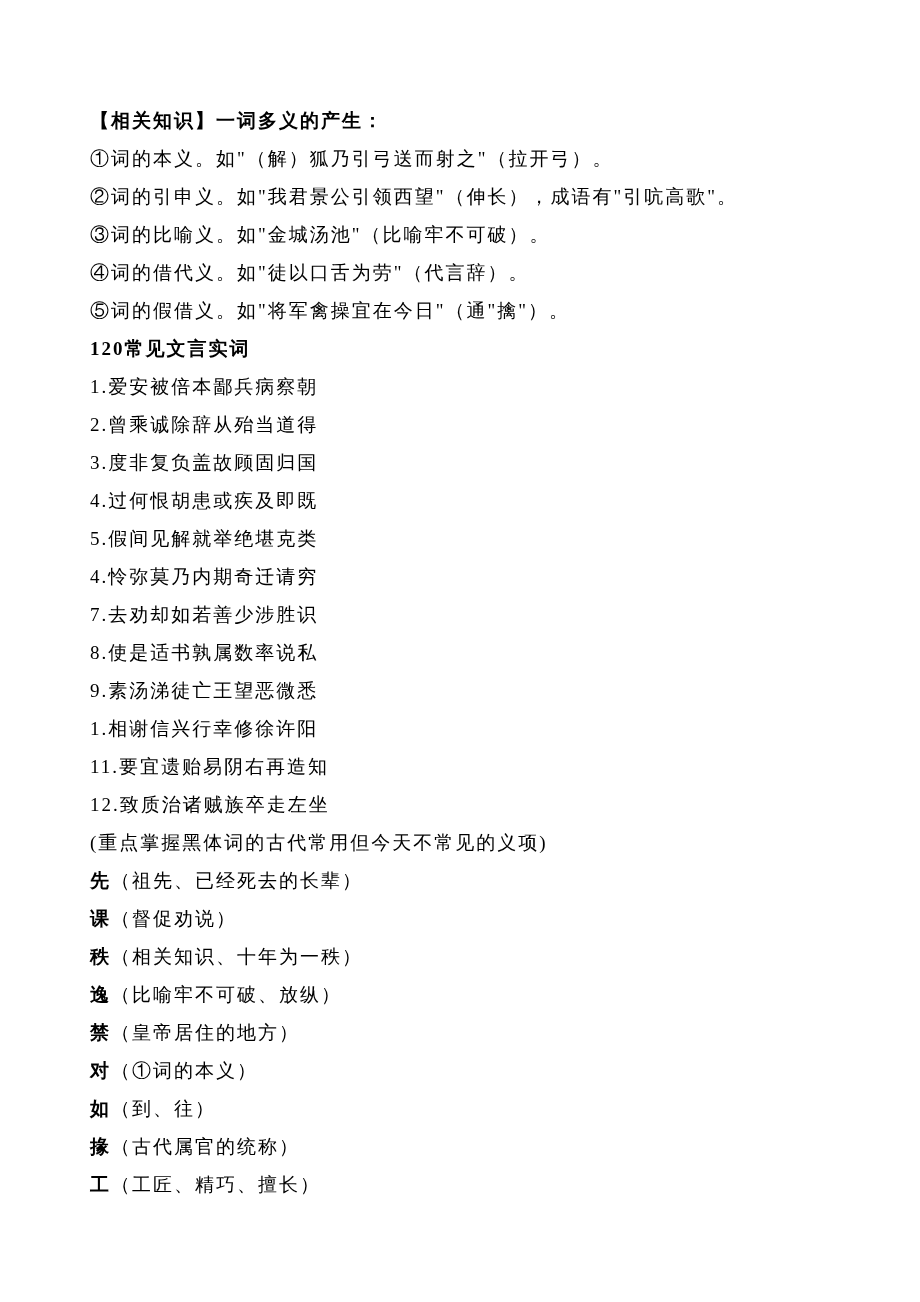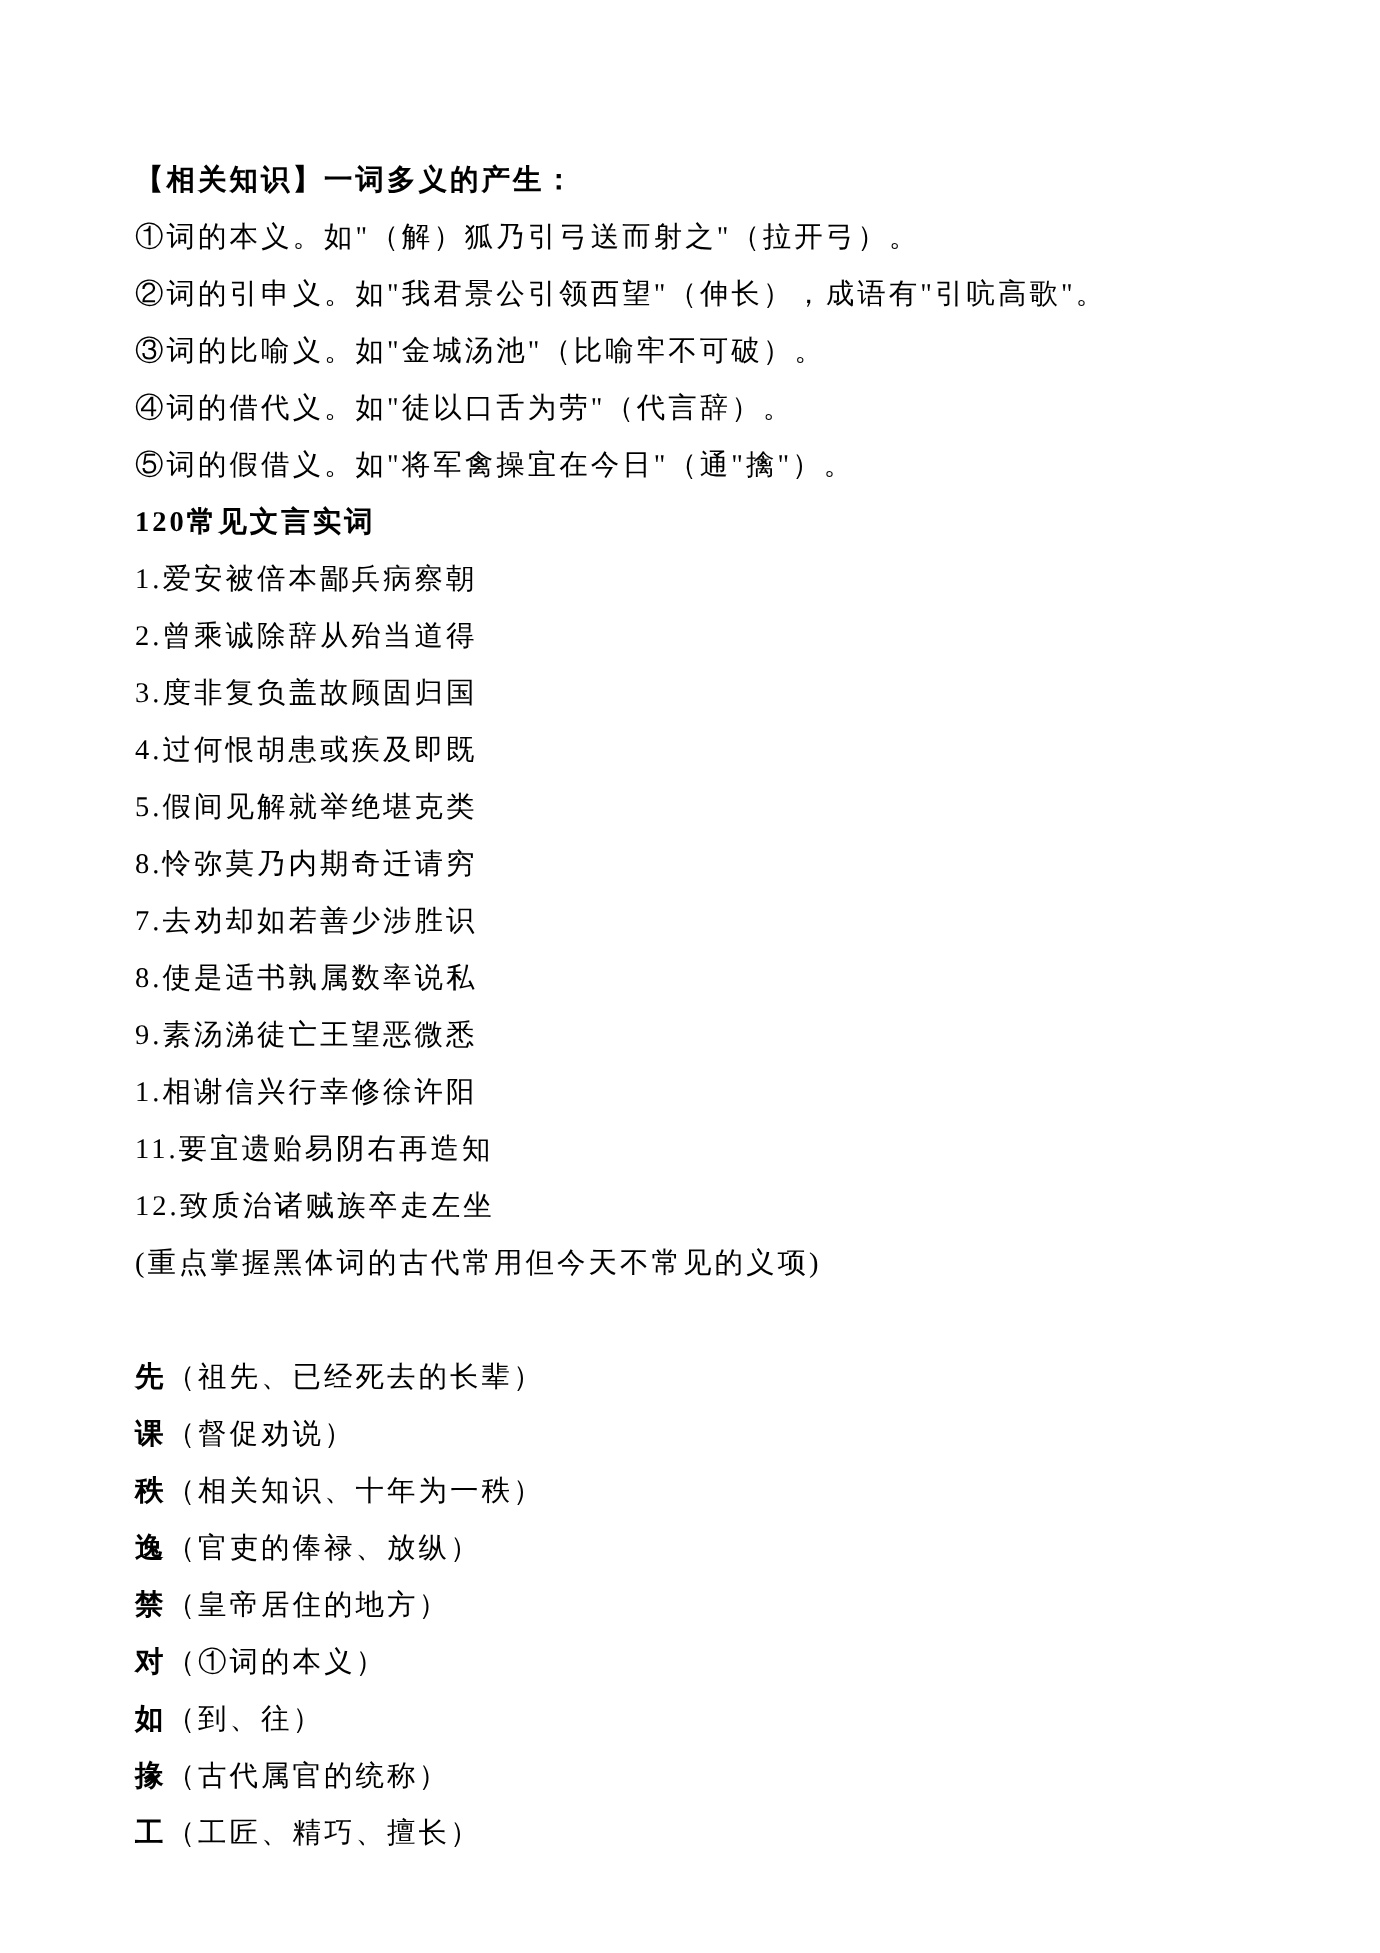--- a/index.html
+++ b/index.html
@@ -26,21 +26,20 @@
     font-weight: bold;
     margin-top: 22px;
   }
   .sub-heading {
     font-weight: bold;
   }
   .gap-below {
     margin-bottom: 38px;
   }
   .word-list {
-    margin-top: 38px;
   }
 </style>
 </head>
 <body>
 
 <div class="page">
 
 
   <div class="section-heading">【相关知识】一词多义的产生：</div>
 
@@ -53,36 +52,36 @@
   </div>
 
   <div class="sub-heading">120常见文言实词</div>
 
   <div>
     <div class="plain-line">1.爱安被倍本鄙兵病察朝</div>
     <div class="plain-line">2.曾乘诚除辞从殆当道得</div>
     <div class="plain-line">3.度非复负盖故顾固归国</div>
     <div class="plain-line">4.过何恨胡患或疾及即既</div>
     <div class="plain-line">5.假间见解就举绝堪克类</div>
-    <div class="plain-line">8.怜弥莫乃内期奇迁请穷</div>
+    <div class="plain-line">4.怜弥莫乃内期奇迁请穷</div>
     <div class="plain-line">7.去劝却如若善少涉胜识</div>
     <div class="plain-line">8.使是适书孰属数率说私</div>
     <div class="plain-line">9.素汤涕徒亡王望恶微悉</div>
     <div class="plain-line">1.相谢信兴行幸修徐许阳</div>
     <div class="plain-line">11.要宜遗贻易阴右再造知</div>
     <div class="plain-line">12.致质治诸贼族卒走左坐</div>
   </div>
 
   <div class="plain-line">(重点掌握黑体词的古代常用但今天不常见的义项)</div>
 
   <div class="word-list">
     <div class="plain-line"><span class="bold-first">先</span><span>（祖先、已经死去的长辈）</span></div>
     <div class="plain-line"><span class="bold-first">课</span><span>（督促劝说）</span></div>
     <div class="plain-line"><span class="bold-first">秩</span><span>（相关知识、十年为一秩）</span></div>
-    <div class="plain-line"><span class="bold-first">逸</span><span>（官吏的俸禄、放纵）</span></div>
+    <div class="plain-line"><span class="bold-first">逸</span><span>（比喻牢不可破、放纵）</span></div>
     <div class="plain-line"><span class="bold-first">禁</span><span>（皇帝居住的地方）</span></div>
     <div class="plain-line"><span class="bold-first">对</span><span>（①词的本义）</span></div>
     <div class="plain-line"><span class="bold-first">如</span><span>（到、往）</span></div>
     <div class="plain-line"><span class="bold-first">掾</span><span>（古代属官的统称）</span></div>
     <div class="plain-line"><span class="bold-first">工</span><span>（工匠、精巧、擅长）</span></div>
     <div class="plain-line"></div>
 
   </div>
 
 </div>

